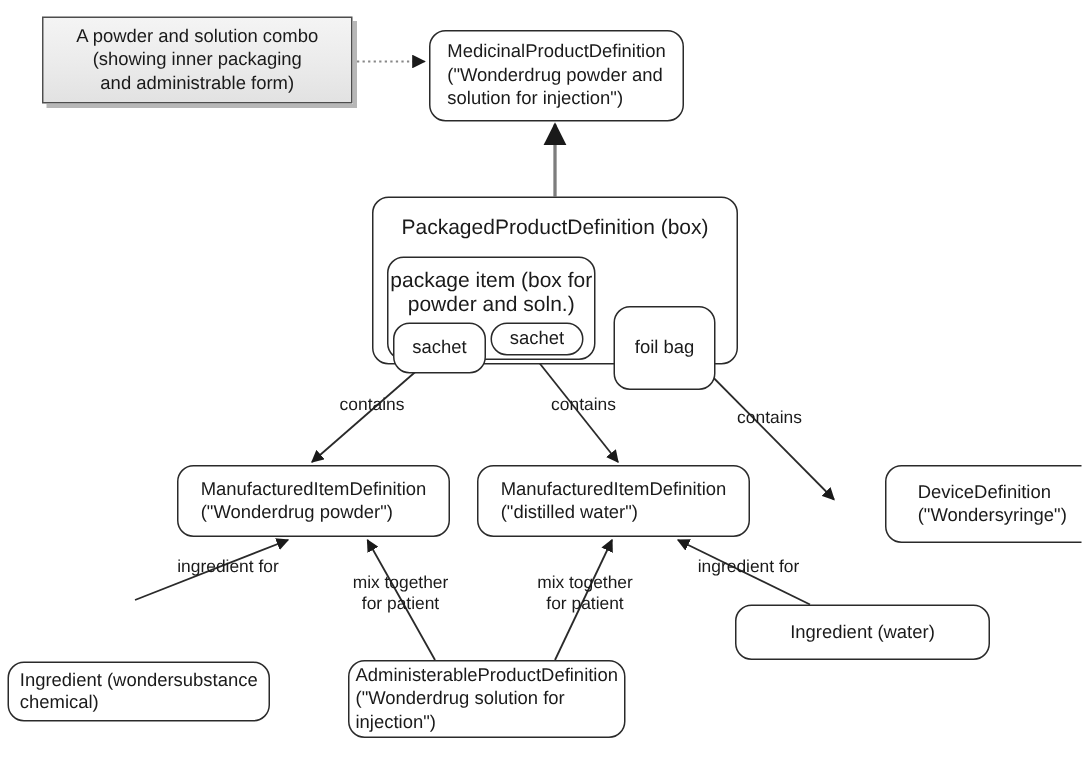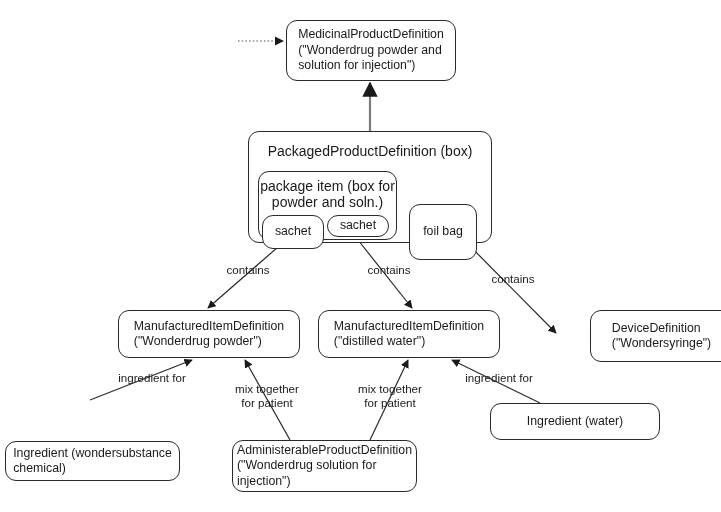--- a/index.html
+++ b/index.html
@@ -115,20 +115,23 @@
 
     <line x1="90" y1="400" x2="192" y2="360" stroke="#2a2a2a" stroke-width="1.2" marker-end="url(#arrow-open)"></line>
 
     <line x1="540" y1="403" x2="452" y2="360" stroke="#2a2a2a" stroke-width="1.2" marker-end="url(#arrow-open)"></line>
 
     <line x1="290" y1="440" x2="245" y2="360" stroke="#2a2a2a" stroke-width="1.2" marker-end="url(#arrow-open)"></line>
 
     <line x1="370" y1="440" x2="408" y2="360" stroke="#2a2a2a" stroke-width="1.2" marker-end="url(#arrow-open)"></line>
   </svg>
 
+  <div class="note" style="left:28px; top:11px; width:207px; height:58px;">A powder and solution combo
+(showing inner packaging
+and administrable form)</div>
 
   <div class="node" style="left:286px; top:20px; width:170px; height:61px;">MedicinalProductDefinition
 ("Wonderdrug powder and
 solution for injection")</div>
 
   <div class="container-box" style="left:248px; top:131px; width:244px; height:112px;">
     <div class="container-title" style="top:12px;">PackagedProductDefinition (box)</div>
   </div>
 
   <div class="container-box" style="left:258px; top:171px; width:139px; height:69px; z-index:3;">

